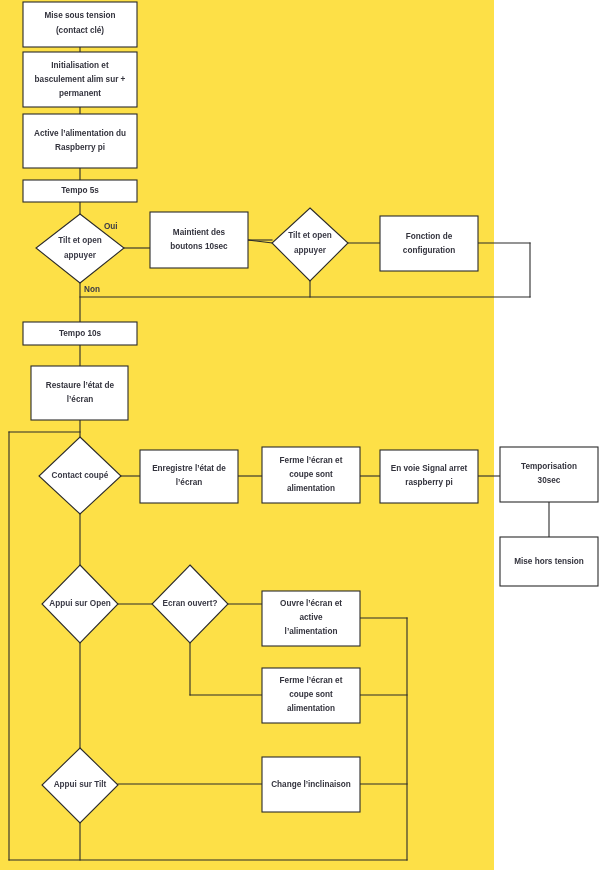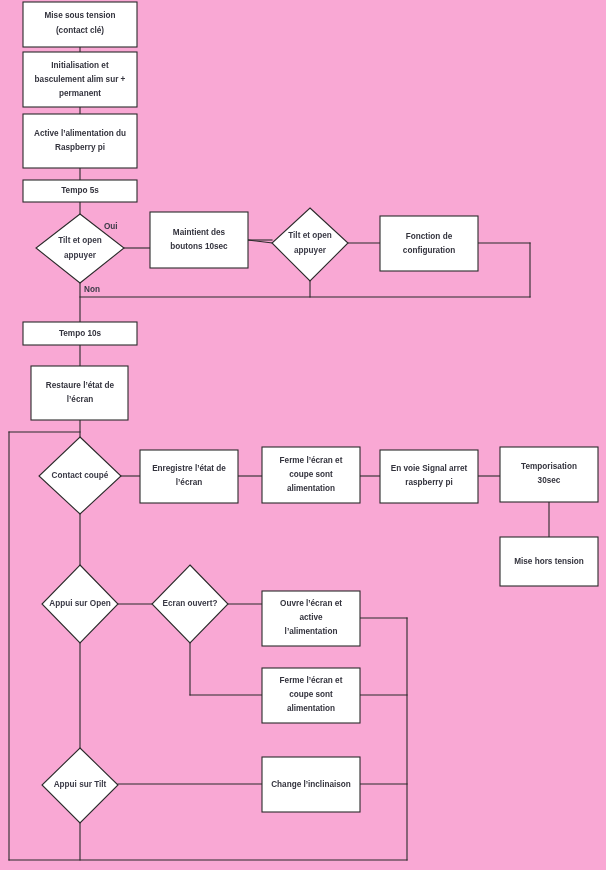--- a/index.html
+++ b/index.html
@@ -8,23 +8,23 @@
     background: #ffffff;
   }
   body {
     width: 606px;
     height: 870px;
     font-family: "Liberation Sans", sans-serif;
     overflow: hidden;
   }
   #flowchart-root {
     position: relative;
-    width: 606px;
+    width: 494px;
     height: 870px;
-    background: #f9a8d4;
+    background: #fde047;
   }
   svg.fc {
     display: block;
     width: 606px;
     height: 870px;
   }
   .node-shape {
     fill: #ffffff;
     stroke: #2b2b2b;
     stroke-width: 1.1;

